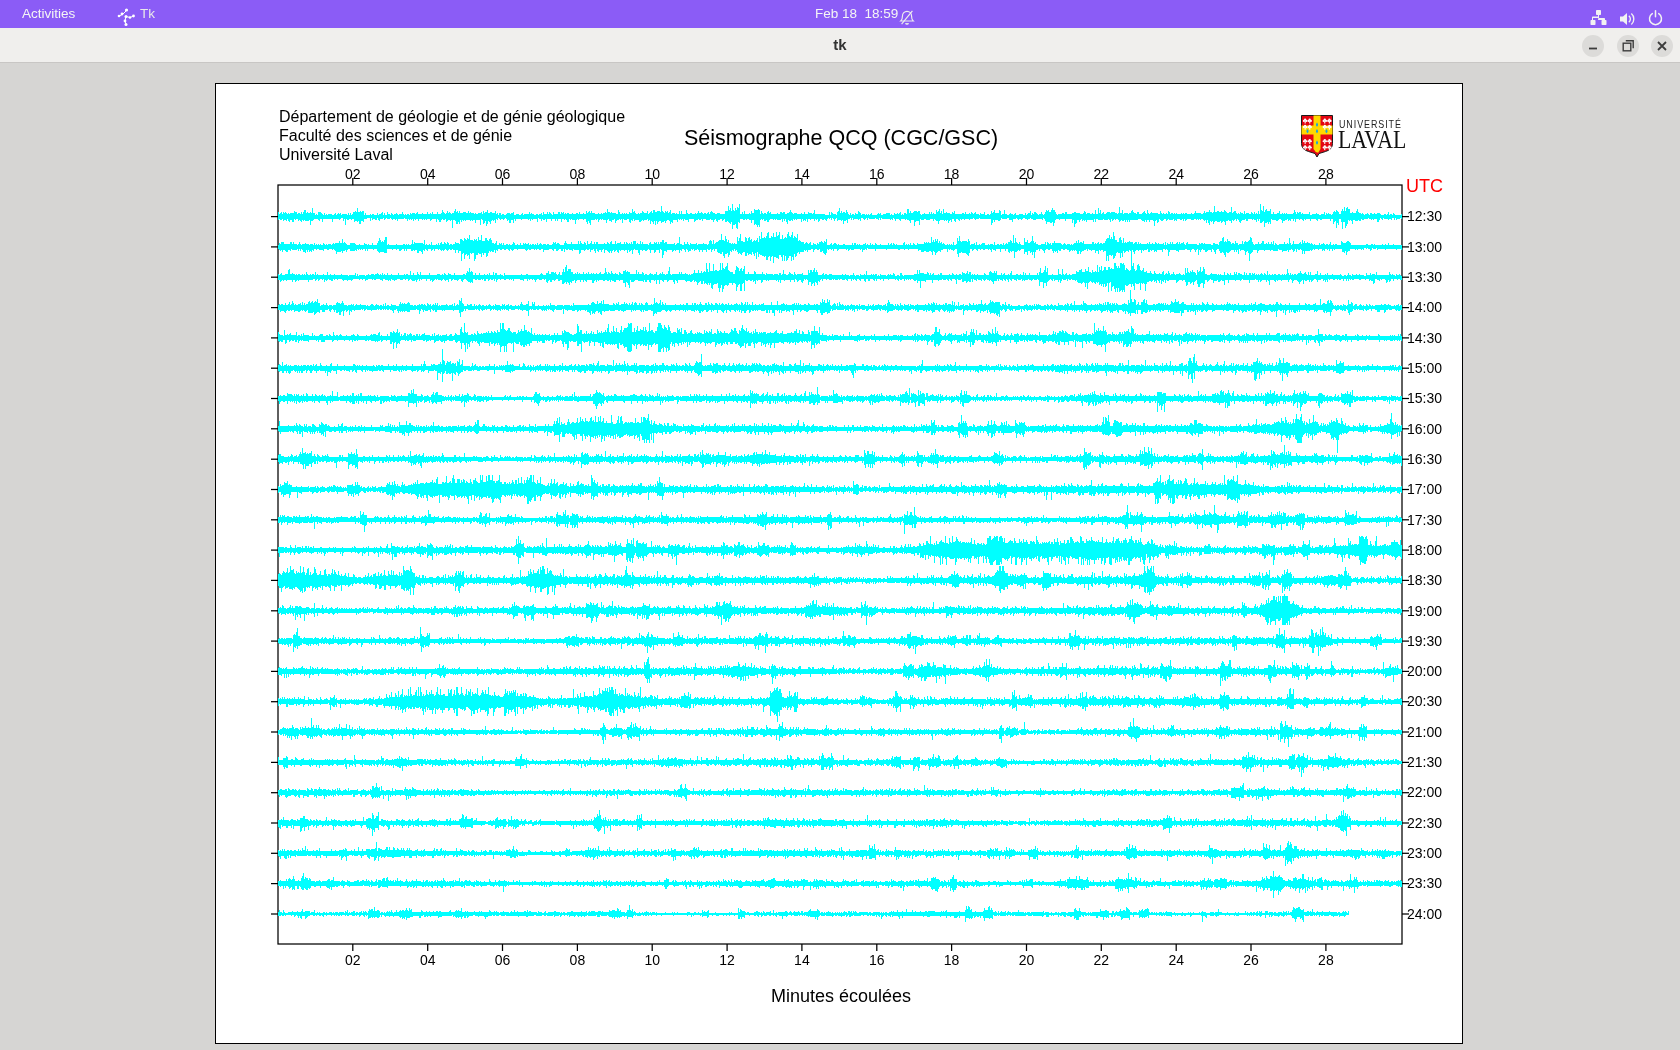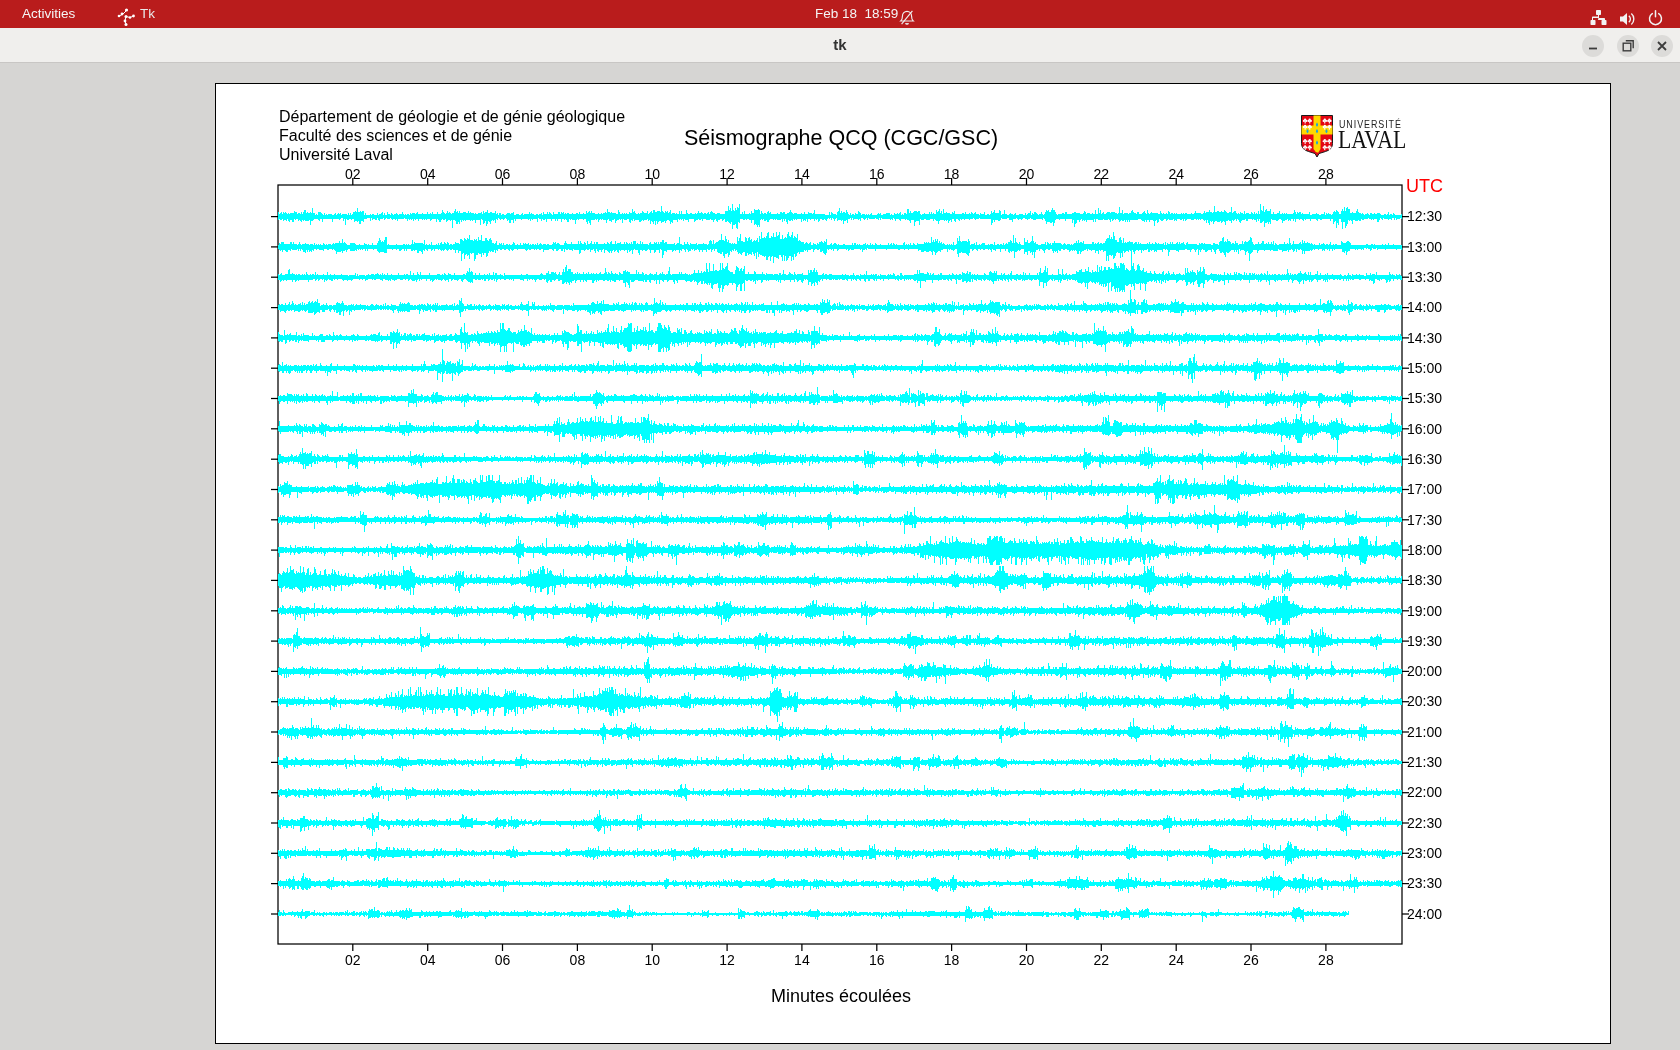--- a/index.html
+++ b/index.html
@@ -1,22 +1,22 @@
 <!DOCTYPE html>
 <html><head><meta charset="utf-8"><style>
 
 *{margin:0;padding:0;box-sizing:border-box}
 html,body{width:1680px;height:1050px;overflow:hidden;background:#d6d5d3;font-family:"Liberation Sans",sans-serif}
-.topbar{position:absolute;left:0;top:0;width:1680px;height:28px;background:#b91c1c;color:#f5f5f5}
+.topbar{position:absolute;left:0;top:0;width:1680px;height:28px;background:#8b5cf6;color:#f5f5f5}
 .tb{position:absolute;top:0;height:28px;line-height:28px;font-size:13.5px}
 .titlebar{position:absolute;left:0;top:28px;width:1680px;height:35px;background:#f0efed;border-bottom:1px solid #c8c6c4}
 .titlebar .t{position:absolute;left:0;width:100%;text-align:center;top:0;height:35px;line-height:34px;font-weight:bold;font-size:15px;color:#323232}
 .wbtn{position:absolute;top:7px;width:22px;height:22px;border-radius:50%;background:#dcdbd9}
 .content{position:absolute;left:0;top:63px;width:1680px;height:987px;background:#d6d5d3}
-.canvas{position:absolute;left:215px;top:83px;z-index:2;width:1396px;height:961px;background:#fff;border:1.5px solid #000}
+.canvas{position:absolute;left:215px;top:83px;z-index:2;width:1248px;height:961px;background:#fff;border:1.5px solid #000}
 
 </style></head><body>
 <div class="topbar">
 <div class="tb" style="left:22px">Activities</div>
 <svg class="tb" style="left:116px;top:3px" width="21" height="21" viewBox="0 0 21 21">
       <g fill="#fff">
         <circle cx="10.5" cy="3.5" r="1.6"></circle>
         <circle cx="6" cy="7.5" r="1.4"></circle>
         <circle cx="3" cy="9.5" r="1.3"></circle>
         <circle cx="10" cy="10" r="1.5"></circle>

